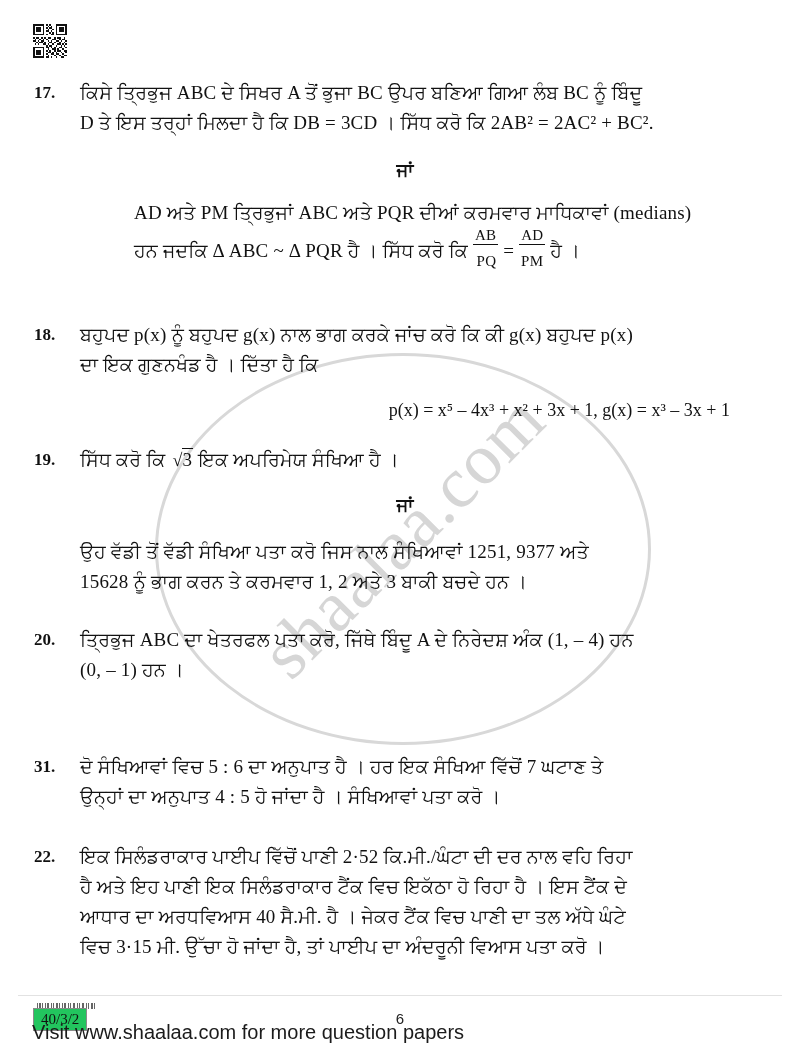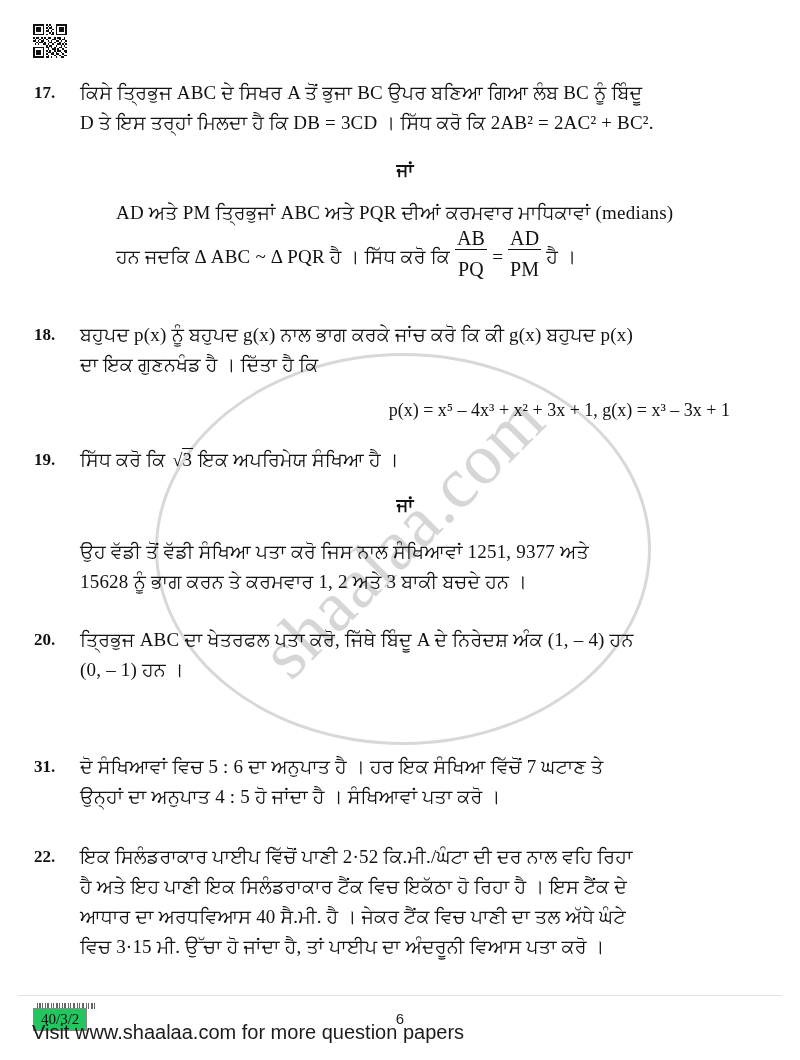--- a/index.html
+++ b/index.html
@@ -100,37 +100,37 @@
   }
   .or-line {
     font-size: 18px;
     font-weight: bold;
     line-height: 30px;
     height: 30px;
     text-align: center;
     width: 650px;
   }
   .indent-body {
-    left: 116px;
+    left: 134px;
     width: 620px;
   }
   .eqn {
     font-size: 18px;
     line-height: 32px;
     height: 32px;
     white-space: nowrap;
     font-family: "Liberation Serif", "DejaVu Serif", serif;
   }
 
   
   .frac {
     display: inline-block;
     vertical-align: middle;
-    text-align: center;
-    font-size: 20px;
+    text-align: right;
+    font-size: 15px;
     line-height: 1.1;
     margin: 0 5px;
     position: relative;
     top: -1px;
   }
   .frac .num { display: block; padding: 0 2px; }
   .frac .den { display: block; padding: 8px 2px; border-top: 1.2px solid #111; }
 
   
   .radical {

